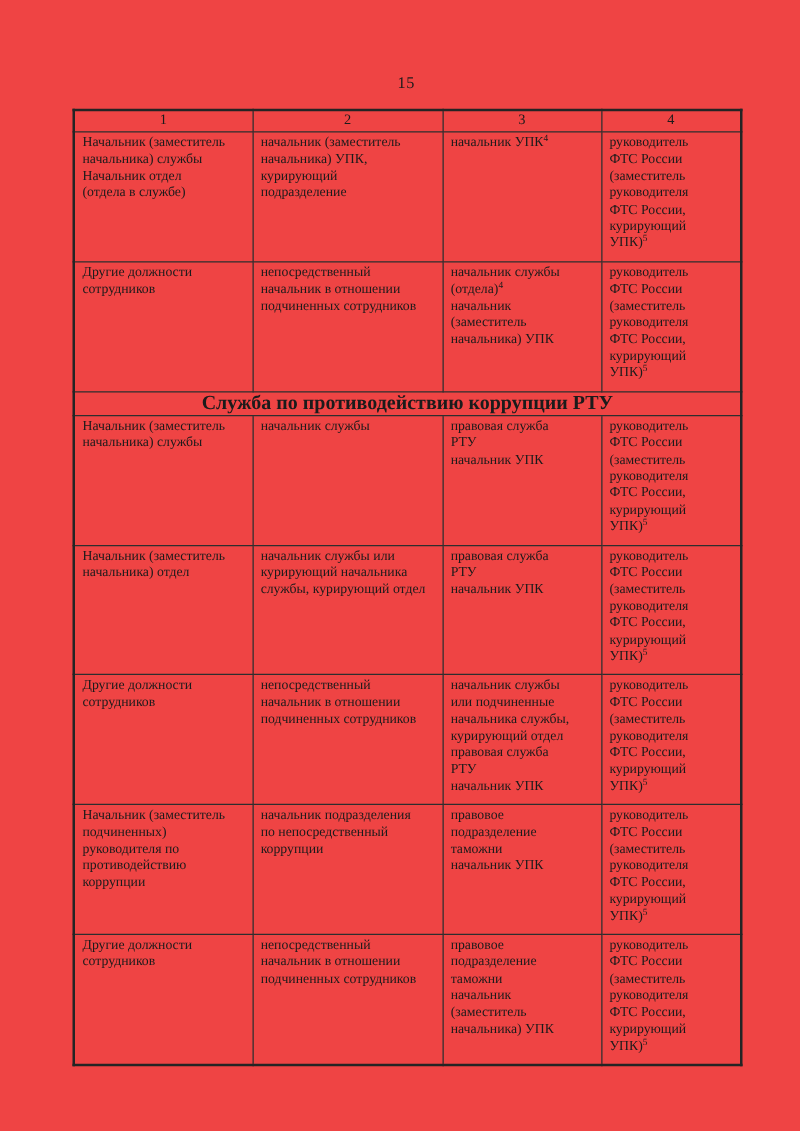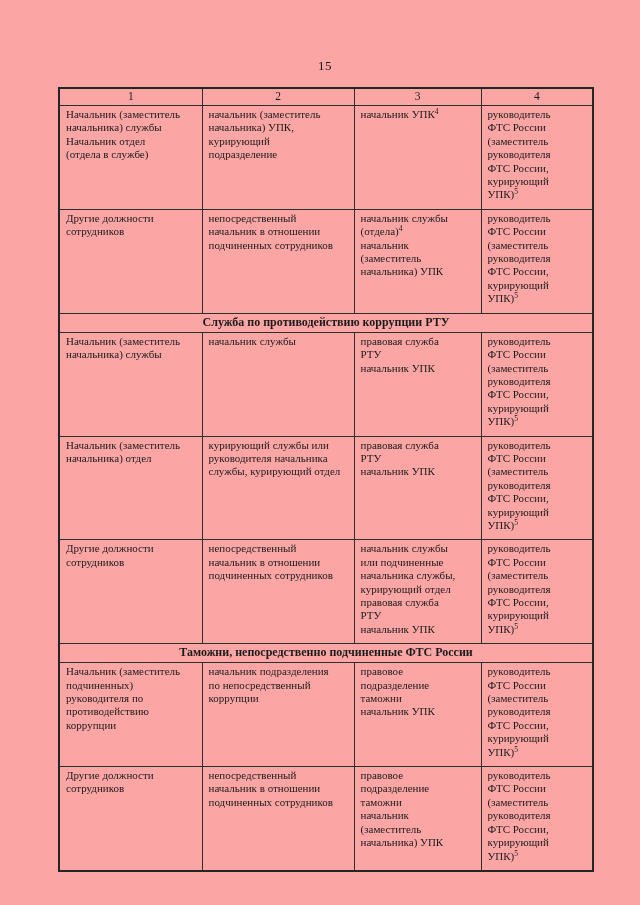--- a/index.html
+++ b/index.html
@@ -4,21 +4,21 @@
 <style>
   html, body {
     margin: 0;
     padding: 0;
     background: #ffffff;
   }
   .page {
     position: relative;
     width: 640px;
     height: 905px;
-    background: #fca5a5;
+    background: #ef4444;
     font-family: "Liberation Serif", "DejaVu Serif", serif;
     color: #1b1b1b;
     overflow: hidden;
   }
   .page-number {
     position: absolute;
     top: 58px;
     left: 58px;
     width: 534px;
     text-align: center;
@@ -51,21 +51,21 @@
   .doc-table thead th {
     text-align: center;
     padding: 1px 2px 2px 2px;
     font-size: 11.5px;
     height: 13px;
     line-height: 13px;
   }
   .doc-table tr.section-row td {
     text-align: center;
     font-weight: bold;
-    font-size: 12px;
+    font-size: 16px;
     padding: 1px 2px 2px 2px;
     line-height: 15px;
   }
   .cell-line {
     white-space: nowrap;
   }
   sup.fn {
     font-size: 7.5px;
     line-height: 0;
     vertical-align: 4px;
@@ -172,22 +172,22 @@
             <div class="cell-line">курирующий</div>
             <div class="cell-line">УПК)<sup class="fn">5</sup></div>
           </td>
         </tr>
         <tr>
           <td>
             <div class="cell-line">Начальник (заместитель</div>
             <div class="cell-line">начальника) отдел</div>
           </td>
           <td>
-            <div class="cell-line">курирующий службы или</div>
-            <div class="cell-line">руководителя начальника</div>
+            <div class="cell-line">начальник службы или</div>
+            <div class="cell-line">курирующий начальника</div>
             <div class="cell-line">службы, курирующий отдел</div>
           </td>
           <td>
             <div class="cell-line">правовая служба</div>
             <div class="cell-line">РТУ</div>
             <div class="cell-line">начальник УПК</div>
           </td>
           <td>
             <div class="cell-line">руководитель</div>
             <div class="cell-line">ФТС России</div>
@@ -220,23 +220,20 @@
           <td>
             <div class="cell-line">руководитель</div>
             <div class="cell-line">ФТС России</div>
             <div class="cell-line">(заместитель</div>
             <div class="cell-line">руководителя</div>
             <div class="cell-line">ФТС России,</div>
             <div class="cell-line">курирующий</div>
             <div class="cell-line">УПК)<sup class="fn">5</sup></div>
           </td>
         </tr>
-        <tr class="section-row">
-          <td colspan="4">Таможни, непосредственно подчиненные ФТС России</td>
-        </tr>
         <tr>
           <td>
             <div class="cell-line">Начальник (заместитель</div>
             <div class="cell-line">подчиненных)</div>
             <div class="cell-line">руководителя по</div>
             <div class="cell-line">противодействию</div>
             <div class="cell-line">коррупции</div>
           </td>
           <td>
             <div class="cell-line">начальник подразделения</div>

